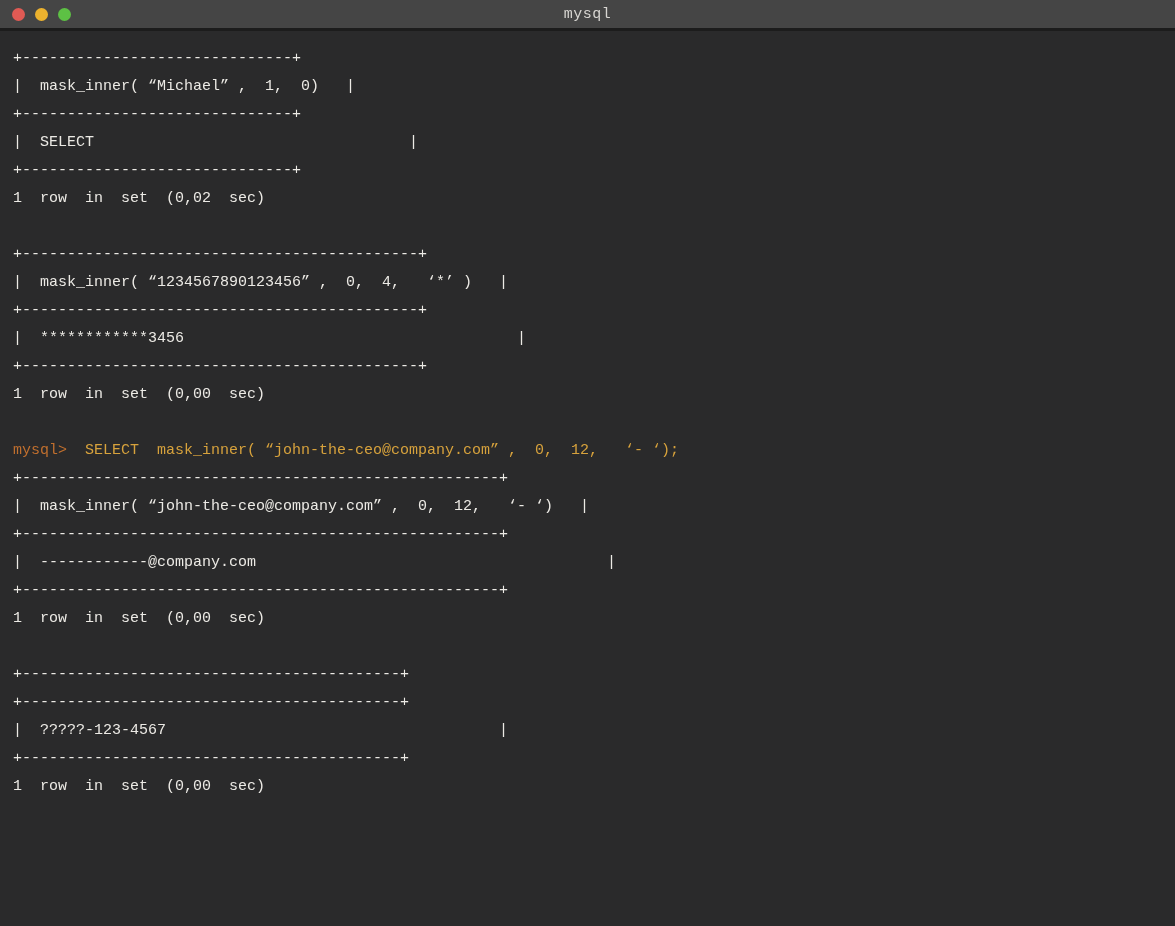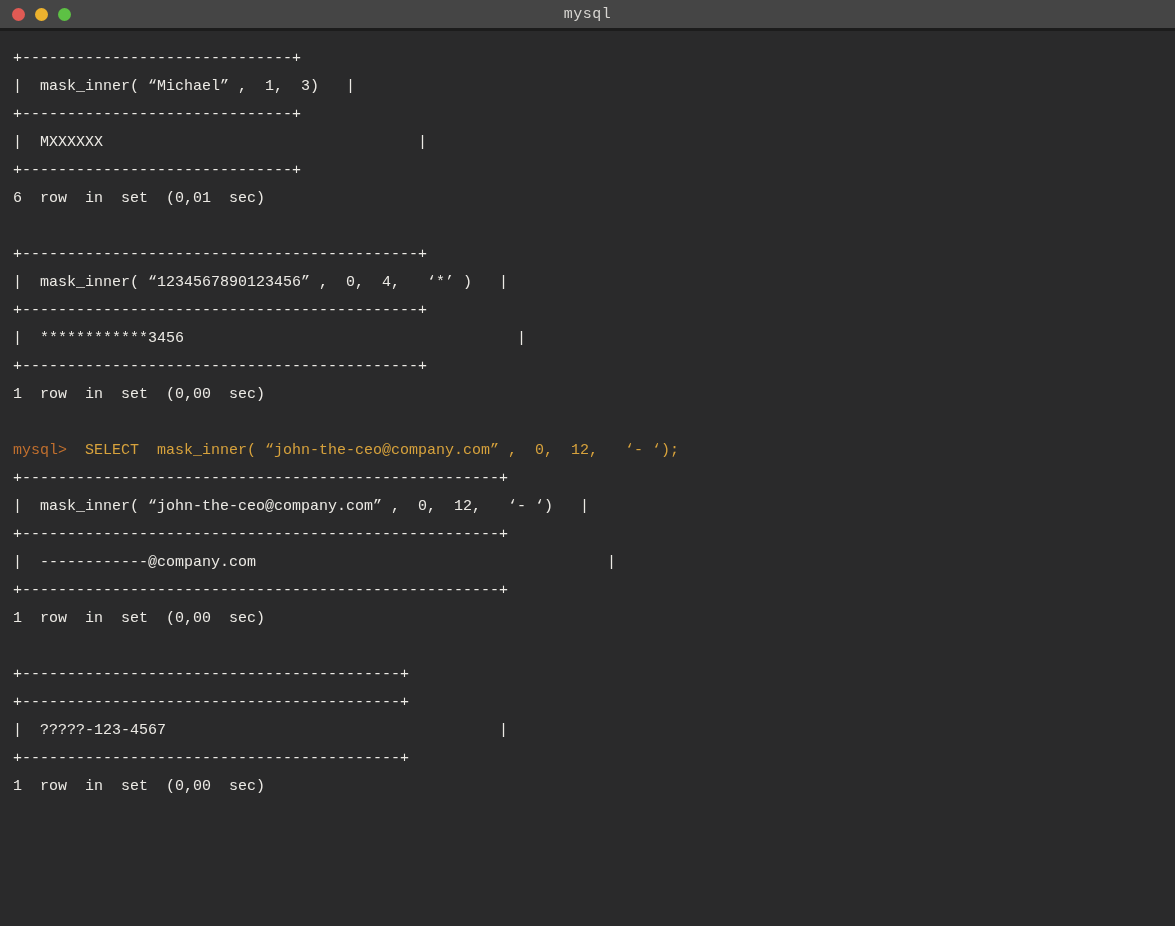--- a/index.html
+++ b/index.html
@@ -45,25 +45,25 @@
     <div class="traffic-lights" id="traffic-lights">
         <div class="traffic-dot" style="background: rgb(224, 90, 84);"></div>
         <div class="traffic-dot" style="background: rgb(236, 178, 46);"></div>
         <div class="traffic-dot" style="background: rgb(93, 193, 68);"></div>
       </div>
     <div class="window-title">mysql</div>
   </div>
   <div class="terminal" id="terminal-body">
       <div class="block">
         <div class="line border-line">+------------------------------+</div>
-        <div class="line row-line">|  mask_inner( “Michael” ,  1,  3)   |</div>
+        <div class="line row-line">|  mask_inner( “Michael” ,  1,  0)   |</div>
         <div class="line border-line">+------------------------------+</div>
-        <div class="line row-line">|  MXXXXXX                                   |</div>
+        <div class="line row-line">|  SELECT                                   |</div>
         <div class="line border-line">+------------------------------+</div>
-        <div class="line status-line">6  row  in  set  (0,01  sec)</div>
+        <div class="line status-line">1  row  in  set  (0,02  sec)</div>
       </div>
       <div class="block">
         <div class="line border-line">+--------------------------------------------+</div>
         <div class="line row-line">|  mask_inner( “1234567890123456” ,  0,  4,   ‘*’ )   |</div>
         <div class="line border-line">+--------------------------------------------+</div>
         <div class="line row-line">|  ************3456                                     |</div>
         <div class="line border-line">+--------------------------------------------+</div>
         <div class="line status-line">1  row  in  set  (0,00  sec)</div>
       </div>
       <div class="block">

